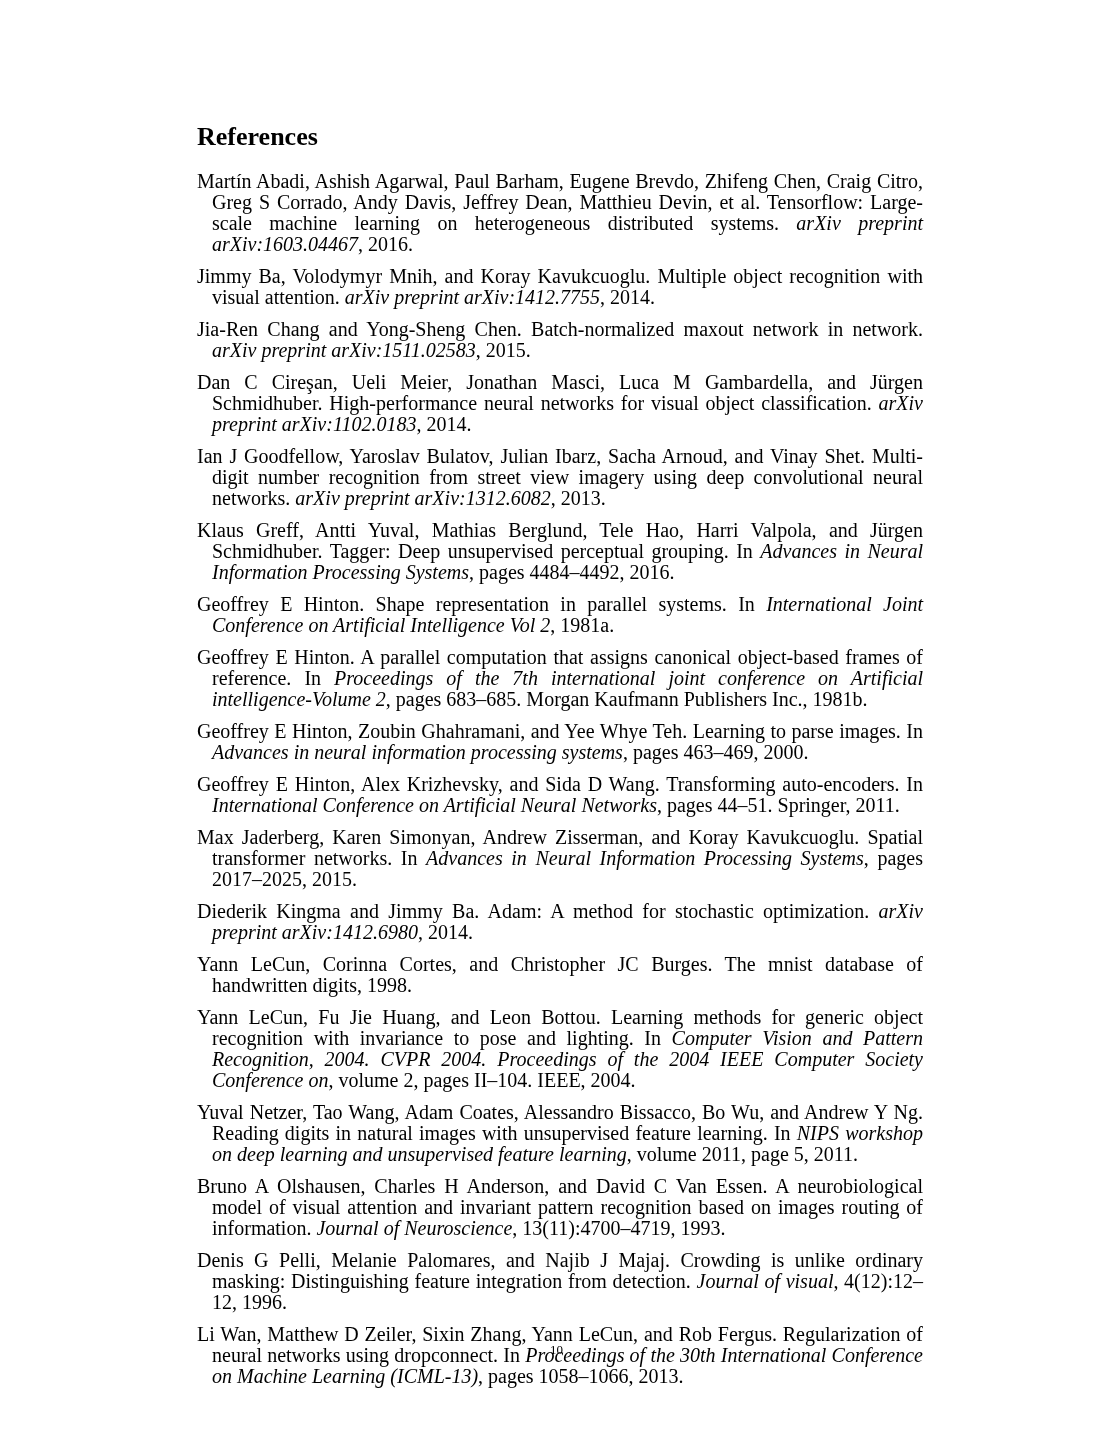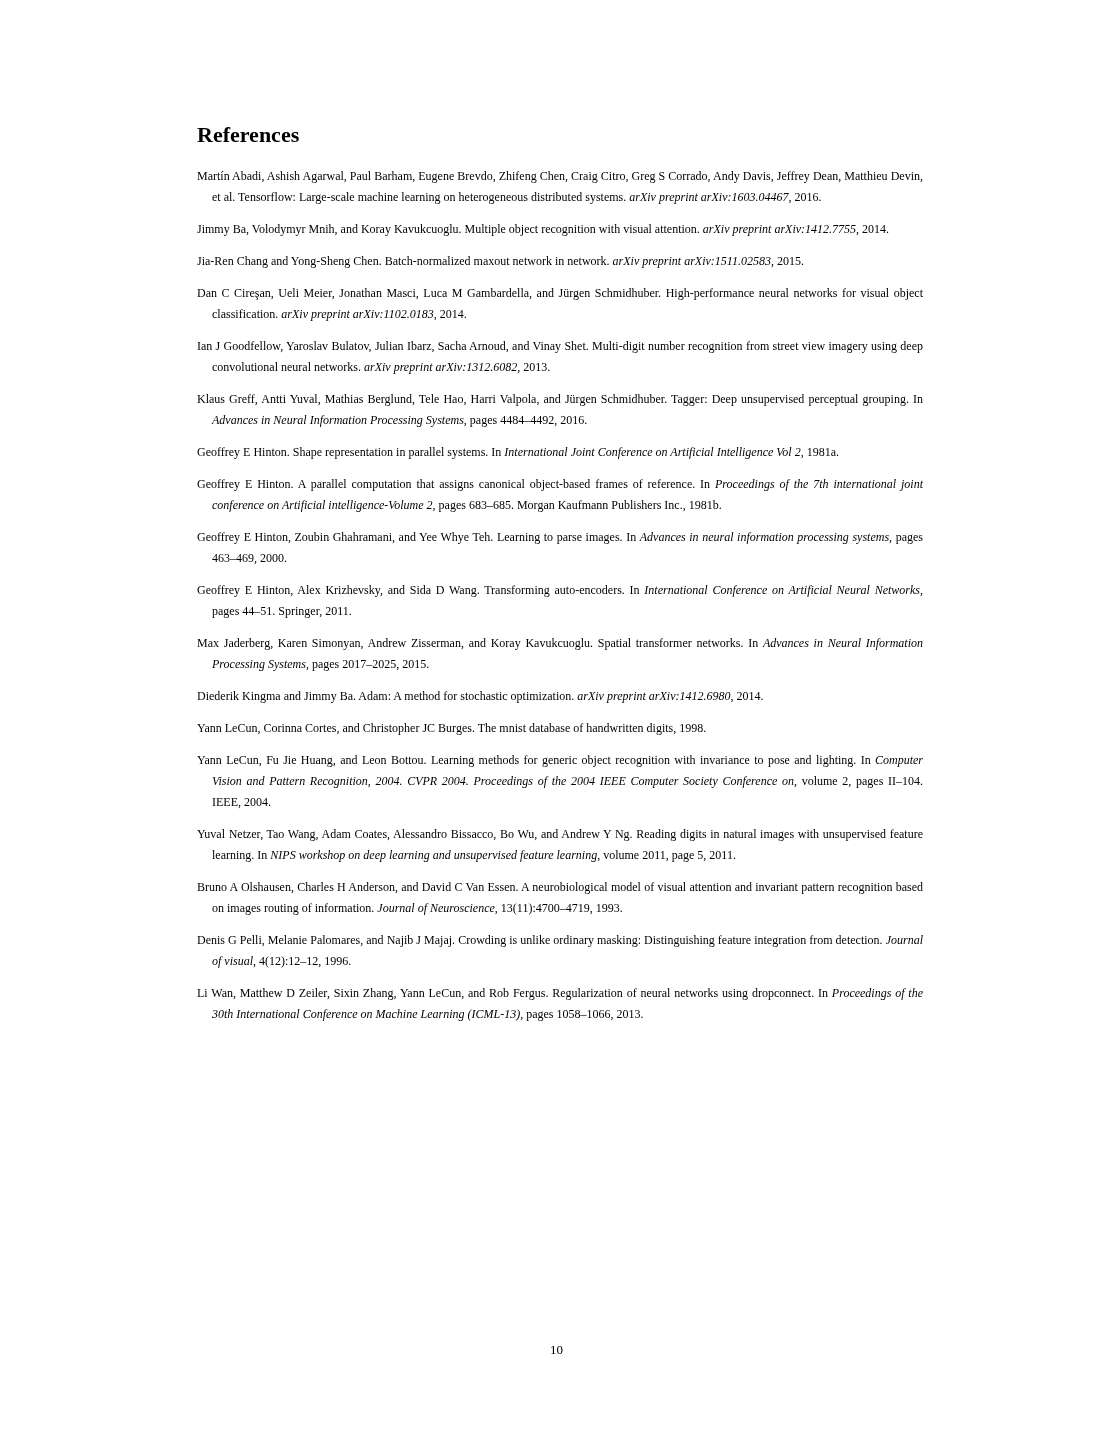--- a/index.html
+++ b/index.html
@@ -15,27 +15,27 @@
     position: relative;
     overflow: hidden;
   }
   .page-content {
     position: absolute;
     left: 197px;
     top: 123px;
     width: 726px;
   }
   .refs-title {
-    font-size: 22px;
+    font-size: 26px;
     font-weight: bold;
     margin: 0 0 19px 0;
     line-height: 1.1;
   }
   .reference {
-    font-size: 12px;
+    font-size: 20px;
     line-height: 21px;
     text-align: justify;
     margin: 0 0 11px 0;
     padding-left: 15px;
     text-indent: -15px;
   }
   .seg { font-style: normal; }
   .seg.it { font-style: italic; }
   .page-number {
     position: absolute;

